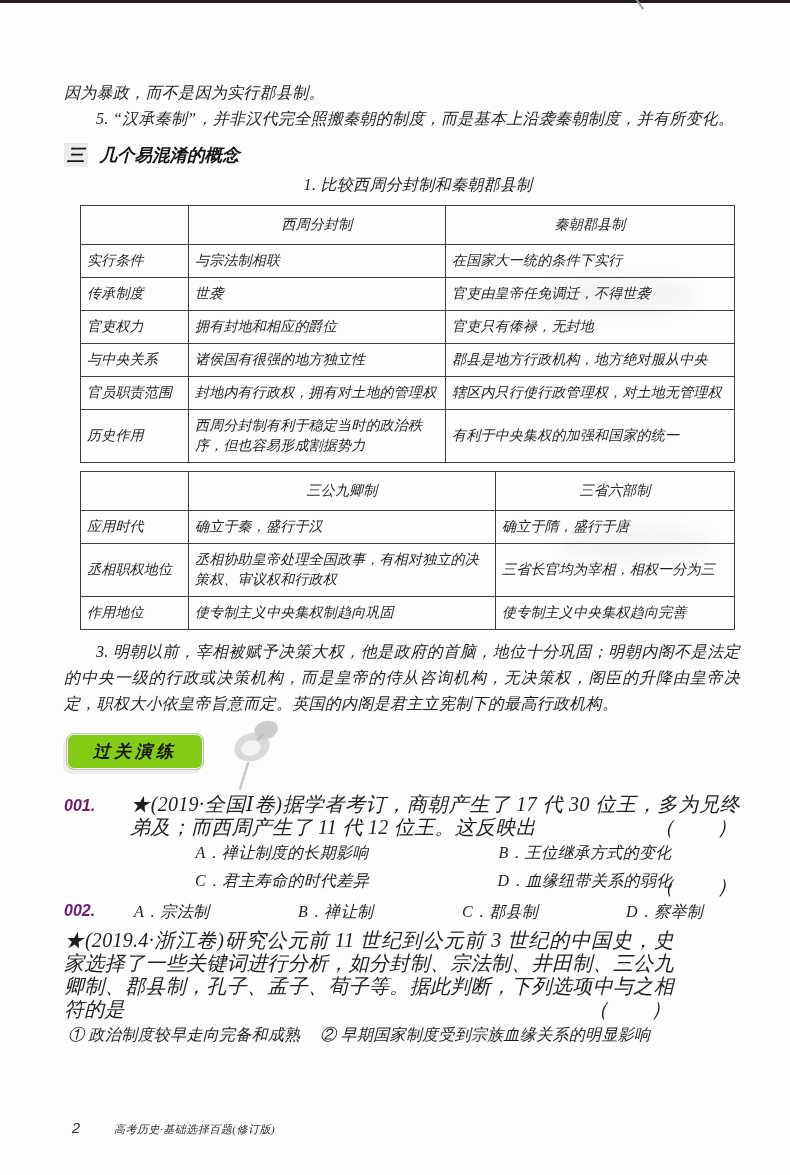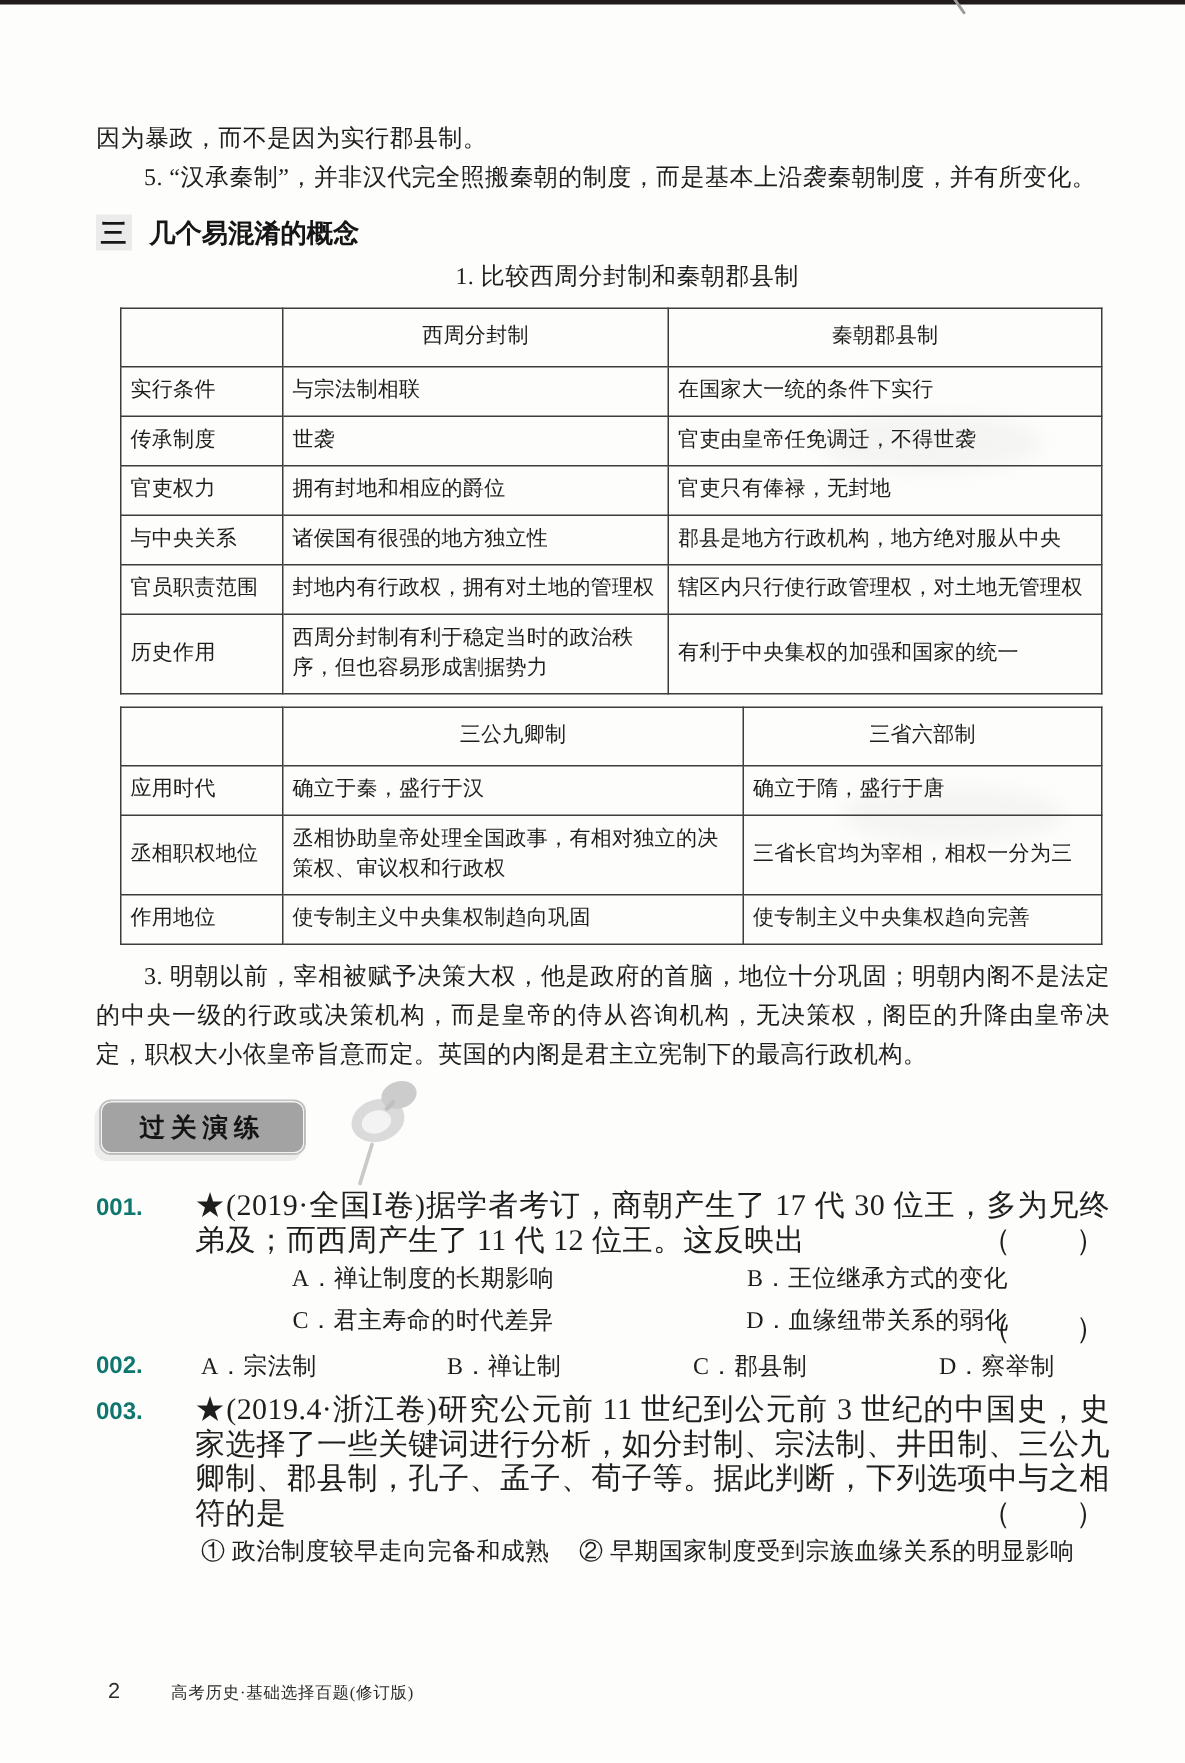--- a/index.html
+++ b/index.html
@@ -3,21 +3,21 @@
 <meta charset="utf-8">
 <style>
   html,body{margin:0;padding:0;}
   body{
     width:790px;height:1175px;
     background:#ffffff;
     font-family:"Liberation Serif","DejaVu Serif",serif;
     color:#1e1e1e;
     -webkit-font-smoothing:antialiased;
   }
-  .page{position:relative;width:790px;height:1175px;overflow:hidden;background:#fdfdfc;}
+  .page{position:relative;width:790px;height:1175px;overflow:hidden;background:#fdfdfc;font-style:italic;}
   .top-edge{position:absolute;top:0;left:0;width:790px;height:3px;background:#221b1b;}
   .pencil-mark{position:absolute;top:3px;left:633px;width:13px;height:2px;background:#9b9b9b;transform:rotate(55deg);border-radius:2px;}
   .smudge{position:absolute;background:#b9b9b9;opacity:0.12;filter:blur(6px);border-radius:50%;}
   .smudge.s1{left:545px;top:275px;width:150px;height:40px;}
   .smudge.s2{left:560px;top:525px;width:150px;height:36px;}
 
   .content{position:absolute;left:64px;top:80px;width:676px;}
   .para{font-size:16px;line-height:26px;margin:0;text-align:justify;letter-spacing:0.3px;}
   .indent{text-indent:2em;}
 
@@ -30,25 +30,25 @@
   .cmp th{text-align:center;padding:9px 6px;}
   .cmp col.c1{width:108px;}
   .cmp col.c2a{width:257px;}
   .cmp col.c3a{width:289px;}
   .cmp col.c2b{width:307px;}
   .cmp col.c3b{width:239px;}
 
   .badge-row{position:relative;height:44px;margin:16px 0 16px 2px;}
   .badge{display:inline-block;border:1.5px solid #c2c2c2;border-radius:8px;padding:6px 26px;
     font-family:"Liberation Sans","DejaVu Sans",sans-serif;font-weight:700;font-size:17px;letter-spacing:4px;color:#141414;
-    background:#a3a3a3;box-shadow:-3px 4px 0 rgba(205,205,205,0.35), inset 0 0 0 1px #f2f2f2;}
+    background:#84cc16;box-shadow:-3px 4px 0 rgba(205,205,205,0.35), inset 0 0 0 1px #f2f2f2;}
   .pin{position:absolute;left:152px;top:-18px;width:78px;height:84px;}
 
   .question{display:flex;margin-top:3px;}
-  .qnum{width:66px;flex:none;font-family:"Liberation Sans","DejaVu Sans",sans-serif;font-weight:700;font-size:16px;line-height:26.5px;color:#0f766e;}
+  .qnum{width:66px;flex:none;font-family:"Liberation Sans","DejaVu Sans",sans-serif;font-weight:700;font-size:16px;line-height:26.5px;color:#701a75;}
   .qbody{width:610px;}
   .stem{position:relative;font-size:20px;line-height:23px;text-align:justify;letter-spacing:0.3px;}
   .bracket{position:absolute;right:2px;bottom:0;letter-spacing:1px;}
   .opts{display:grid;font-size:16px;line-height:28px;padding-left:4px;letter-spacing:0.3px;}
   .opts.g2{grid-template-columns:296px 1fr;text-align:center;}
   .opts.g4{grid-template-columns:164px 164px 164px 1fr;}
   .opts.gc{grid-template-columns:252px 1fr;}
 
   .footer{position:absolute;left:72px;top:1120px;display:flex;align-items:baseline;gap:34px;color:#2b2b2b;}
   .pagenum{font-family:"Liberation Sans","DejaVu Sans",sans-serif;font-size:14.5px;}
@@ -189,21 +189,20 @@
         <div class="opts g4">
           <span>A．宗法制</span>
           <span>B．禅让制</span>
           <span>C．郡县制</span>
           <span>D．察举制</span>
         </div>
       </div>
     </div>
 
     <div class="question">
-      <div class="qnum">003.</div>
       <div class="qbody">
         <div class="stem">
           <span>★(2019.4·浙江卷)研究公元前 11 世纪到公元前 3 世纪的中国史，史家选择了一些关键词进行分析，如分封制、宗法制、井田制、三公九卿制、郡县制，孔子、孟子、荀子等。据此判断，下列选项中与之相符的是</span>
           <span class="bracket">（　　）</span>
         </div>
         <div class="opts gc">
           <span>① 政治制度较早走向完备和成熟</span>
           <span>② 早期国家制度受到宗族血缘关系的明显影响</span>
         </div>
       </div>

